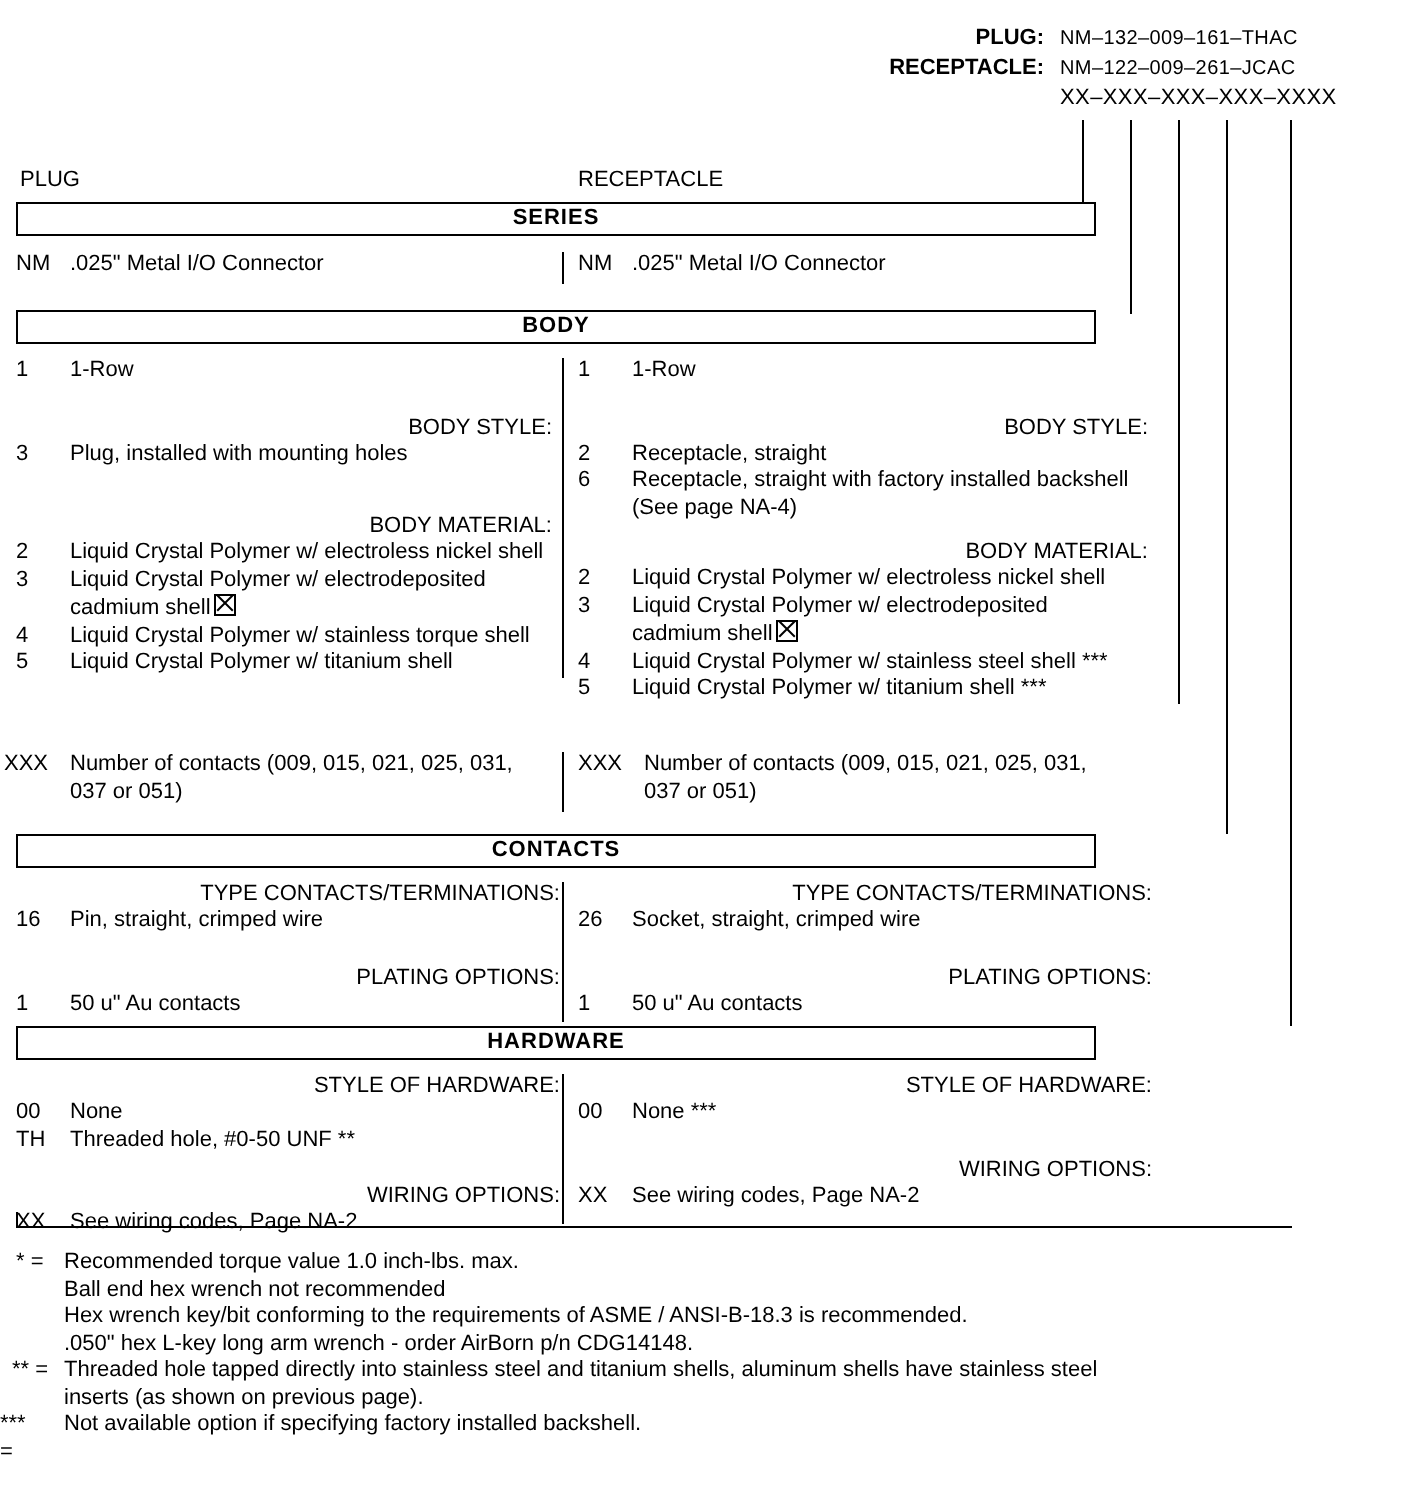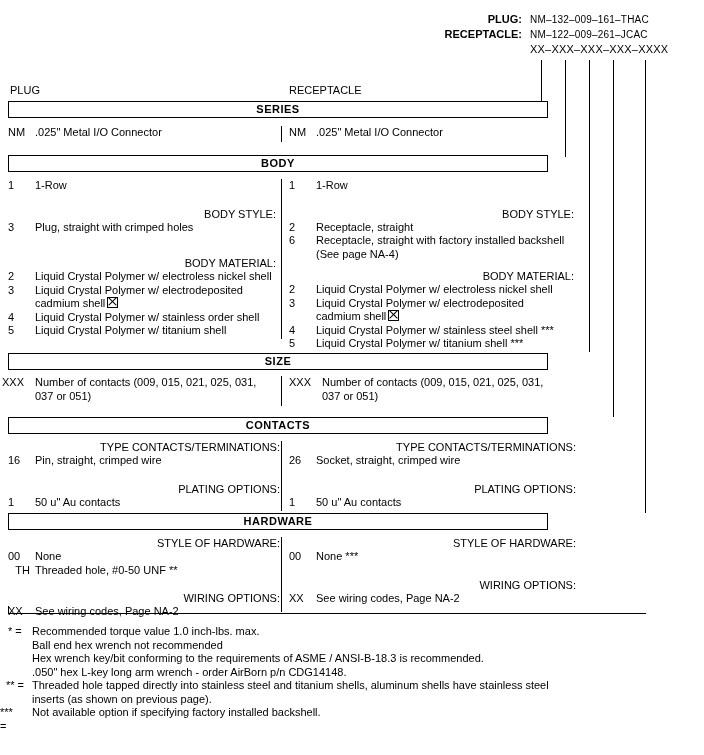--- a/index.html
+++ b/index.html
@@ -244,39 +244,39 @@
 
       <div class="colL">
         <div class="opt">
           <span class="code">1</span>
           <span class="txt">1-Row</span>
         </div>
         <div style="height:15px;"></div>
         <div class="subhead">BODY STYLE:</div>
         <div class="opt">
           <span class="code">3</span>
-          <span class="txt">Plug, straight with crimped holes</span>
+          <span class="txt">Plug, installed with mounting holes</span>
         </div>
         <div style="height:23px;"></div>
         <div class="subhead">BODY MATERIAL:</div>
         <div class="opt">
           <span class="code">2</span>
           <span class="txt">Liquid Crystal Polymer w/ electroless nickel shell</span>
         </div>
         <div class="opt">
           <span class="code">3</span>
           <span class="txt">Liquid Crystal Polymer w/ electrodeposited</span>
         </div>
         <div class="opt">
           <span class="code"></span>
           <span class="txt"><span>cadmium shell</span><span class="box-x"></span></span>
         </div>
         <div class="opt">
           <span class="code">4</span>
-          <span class="txt">Liquid Crystal Polymer w/ stainless order shell</span>
+          <span class="txt">Liquid Crystal Polymer w/ stainless torque shell</span>
         </div>
         <div class="opt">
           <span class="code">5</span>
           <span class="txt">Liquid Crystal Polymer w/ titanium shell</span>
         </div>
       </div>
 
       <div class="colR">
         <div class="opt">
           <span class="code">1</span>
@@ -315,21 +315,20 @@
           <span class="txt">Liquid Crystal Polymer w/ stainless steel shell ***</span>
         </div>
         <div class="opt">
           <span class="code">5</span>
           <span class="txt">Liquid Crystal Polymer w/ titanium shell ***</span>
         </div>
       </div>
     </div>
   </div>
 
-  <div class="bar" style="top:353px;">SIZE</div>
   <div class="sec" style="top:376px;">
     <div class="inner">
       <div class="divider" style="height:30px;"></div>
       <div class="colL" style="left:-6px;">
         <div class="opt" style="padding-left:33px;">
           <span class="code" style="width:30px;">XXX</span>
           <span class="txt">Number of contacts (009, 015, 021, 025, 031,</span>
           <span class="txt">037 or 051)</span>
         </div>
       </div>
@@ -383,21 +382,21 @@
     <div class="inner">
       <div class="divider" style="height:75px;"></div>
 
       <div class="colL" style="left:22px; width:250px;">
         <div class="subhead" style="padding-left:5px;">STYLE OF HARDWARE:</div>
         <div class="opt" style="padding-left:5px;">
           <span class="code" style="left:-22px; width:22px;">00</span>
           <span class="txt">None</span>
         </div>
         <div class="opt" style="padding-left:5px;">
-          <span class="code" style="left:-22px; width:22px;text-align:right;">TH</span>
+          <span class="code" style="left:-22px; width:22px;">TH</span>
           <span class="txt">Threaded hole, #0-50 UNF  **</span>
         </div>
         <div style="height:15px;"></div>
         <div class="subhead" style="padding-left:5px;">WIRING OPTIONS:</div>
         <div class="opt" style="padding-left:5px;">
           <span class="code" style="left:-22px; width:22px;">XX</span>
           <span class="txt">See wiring codes, Page NA-2</span>
         </div>
       </div>
 

